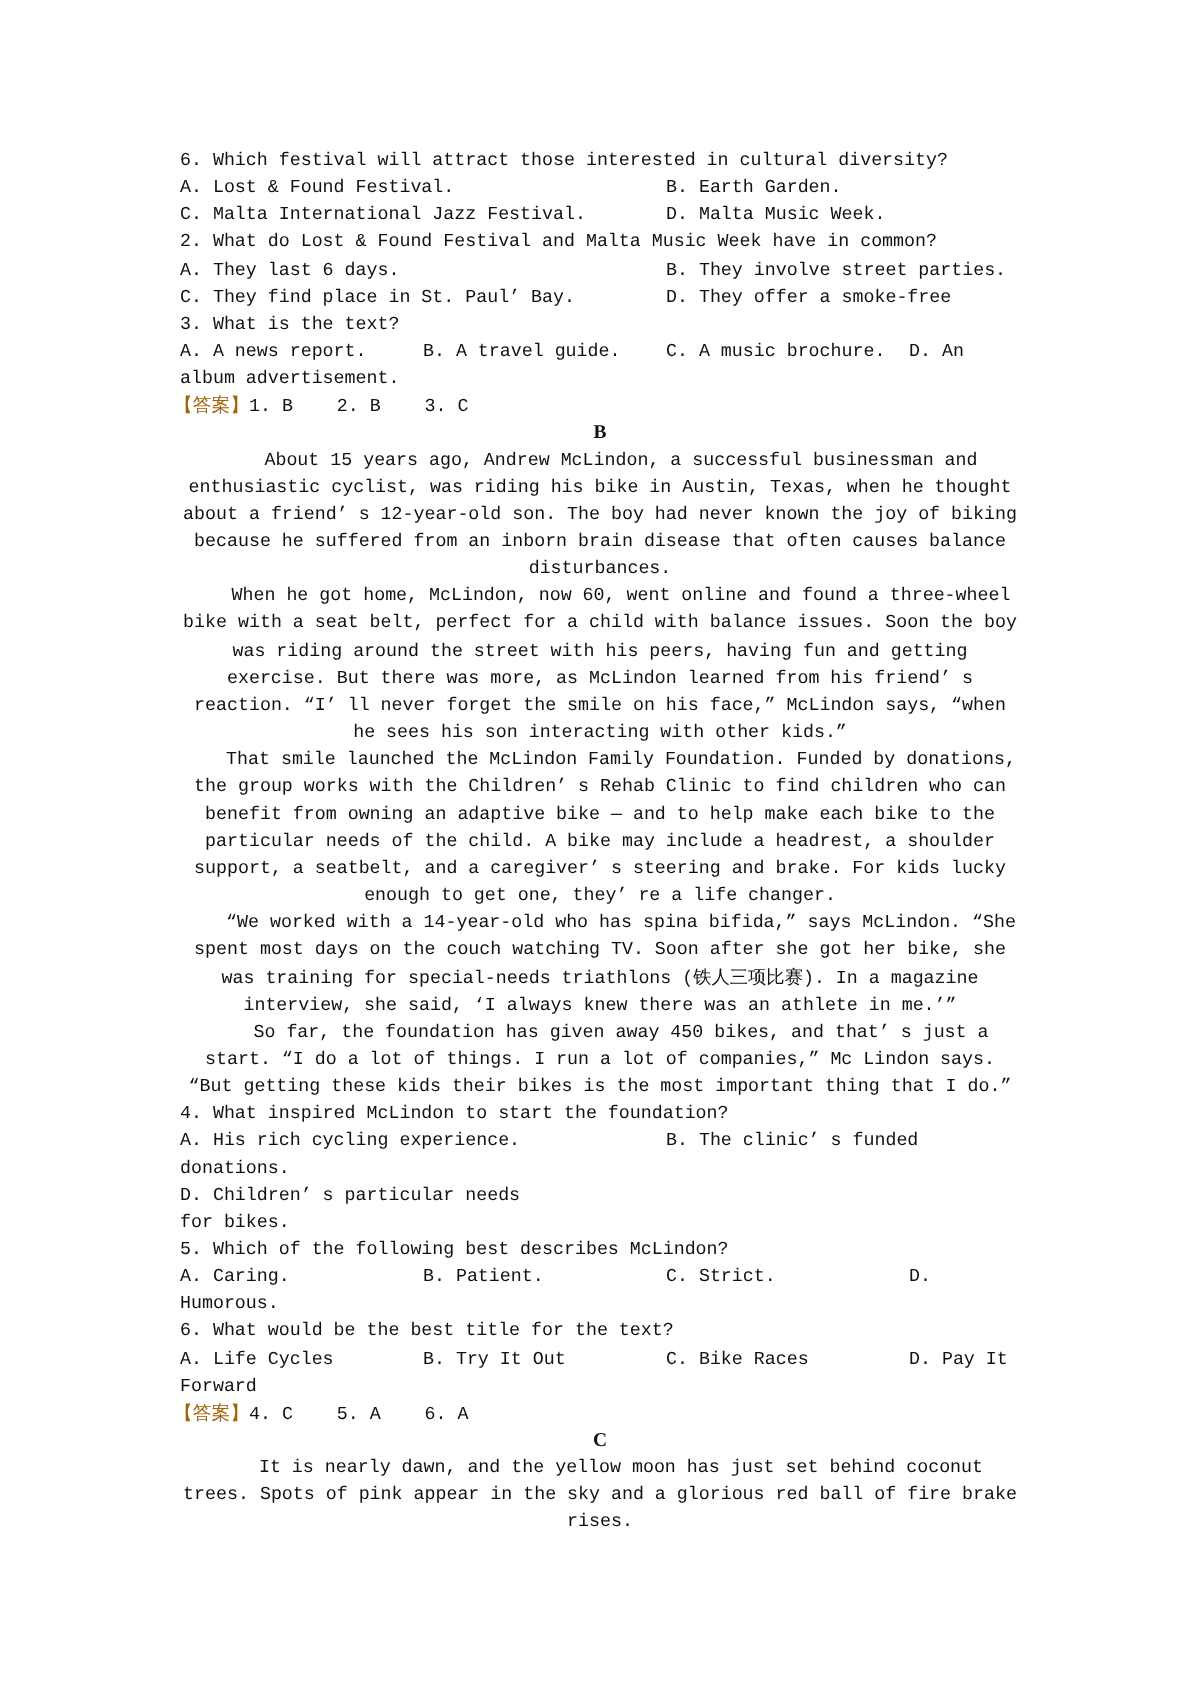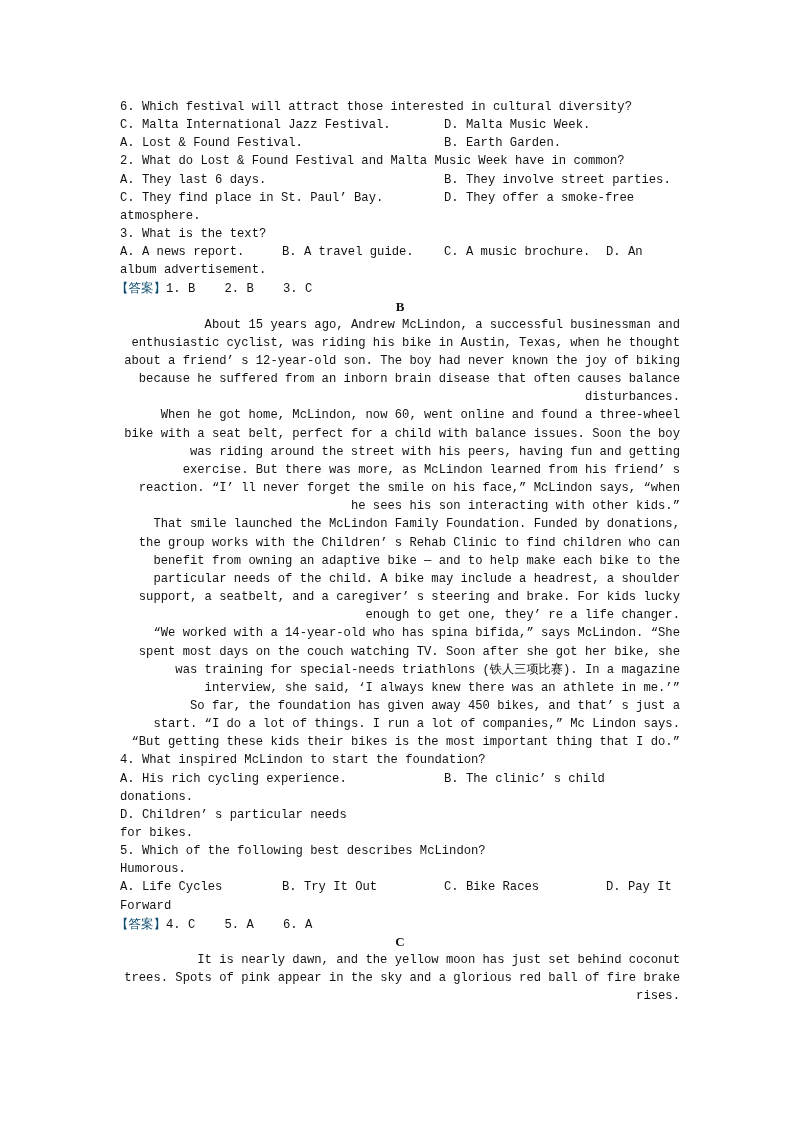--- a/index.html
+++ b/index.html
@@ -3,53 +3,52 @@
 <meta charset="utf-8">
 <style>
   html, body { margin: 0; padding: 0; background: #ffffff; }
   body { width: 794px; height: 1123px; position: relative; overflow: hidden; }
   .page {
     position: absolute; left: 120px; top: 98px; width: 560px;
     font-family: "Liberation Mono", "DejaVu Sans Mono", monospace;
     font-size: 12.2px; color: #111; line-height: 18.15px;
   }
   .line { white-space: pre; height: 18.15px; }
-  .para { text-indent: 28px; white-space: normal; text-align: right; }
+  .para { text-indent: 28px; white-space: normal; text-align: center; }
   .row { display: flex; white-space: pre; height: 18.15px; }
   .col2 { width: 324px; }
   .col4 { width: 162px; }
   .answer { white-space: pre; height: 18.15px; margin-left: -4px; }
-  .ans-tag { color: #0c4a6e; font-family: "DejaVu Sans", sans-serif; font-size: 12.5px; }
+  .ans-tag { color: #a16207; font-family: "DejaVu Sans", sans-serif; font-size: 12.5px; }
   .section { text-align: center; font-weight: bold; font-family: "Liberation Serif", serif; font-size: 13px; height: 18.15px; }
 </style>
 </head>
 <body>
 
 <div class="page">
 
   <div class="line">6. Which festival will attract those interested in cultural diversity?</div>
   <div class="row">
+    <span class="col2">A. Lost &amp; Found Festival.</span>
+    <span>B. Earth Garden.</span>
+  </div>
+  <div class="row">
     <span class="col2">C. Malta International Jazz Festival.</span>
     <span>D. Malta Music Week.</span>
-  </div>
-  <div class="row">
-    <span class="col2">A. Lost &amp; Found Festival.</span>
-    <span>B. Earth Garden.</span>
   </div>
 
   <div class="line">2. What do Lost &amp; Found Festival and Malta Music Week have in common?</div>
   <div class="row">
     <span class="col2">A. They last 6 days.</span>
     <span>B. They involve street parties.</span>
   </div>
   <div class="row">
     <span class="col2">C. They find place in St. Paul’ Bay.</span>
     <span>D. They offer a smoke-free</span>
   </div>
-  <div class="line">atmosphere.</div>
 
   <div class="line">3. What is the text?</div>
   <div class="row">
     <span class="col4">A. A news report.</span>
     <span class="col4">B. A travel guide.</span>
     <span class="col4">C. A music brochure.</span>
     <span>D. An</span>
   </div>
   <div class="line">album advertisement.</div>
 
@@ -58,31 +57,38 @@
   <div class="section">B</div>
   <div class="para">About 15 years ago, Andrew McLindon, a successful businessman and enthusiastic cyclist, was riding his bike in Austin, Texas, when he thought about a friend’ s 12-year-old son. The boy had never known the joy of biking because he suffered from an inborn brain disease that often causes balance disturbances.</div>
   <div class="para">When he got home, McLindon, now 60, went online and found a three-wheel bike with a seat belt, perfect for a child with balance issues. Soon the boy was riding around the street with his peers, having fun and getting exercise. But there was more, as McLindon learned from his friend’ s reaction. “I’ ll never forget the smile on his face,” McLindon says, “when he sees his son interacting with other kids.”</div>
   <div class="para">That smile launched the McLindon Family Foundation. Funded by donations, the group works with the Children’ s Rehab Clinic to find children who can benefit from owning an adaptive bike — and to help make each bike to the particular needs of the child. A bike may include a headrest, a shoulder support, a seatbelt, and a caregiver’ s steering and brake. For kids lucky enough to get one, they’ re a life changer.</div>
   <div class="para">“We worked with a 14-year-old who has spina bifida,” says McLindon. “She spent most days on the couch watching TV. Soon after she got her bike, she was training for special-needs triathlons (铁人三项比赛). In a magazine interview, she said, ‘I always knew there was an athlete in me.’”</div>
   <div class="para">So far, the foundation has given away 450 bikes, and that’ s just a start. “I do a lot of things. I run a lot of companies,” Mc Lindon says. “But getting these kids their bikes is the most important thing that I do.”</div>
 
   <div class="line">4. What inspired McLindon to start the foundation?</div>
   <div class="row">
     <span class="col2">A. His rich cycling experience.</span>
-    <span>B. The clinic’ s child</span>
+    <span>B. The clinic’ s funded</span>
   </div>
   <div class="line">donations.</div>
   <div class="row">
     <span>D. Children’ s particular needs</span>
   </div>
   <div class="line">for bikes.</div>
 
   <div class="line">5. Which of the following best describes McLindon?</div>
+  <div class="row">
+    <span class="col4">A. Caring.</span>
+    <span class="col4">B. Patient.</span>
+    <span class="col4">C. Strict.</span>
+    <span>D.</span>
+  </div>
   <div class="line">Humorous.</div>
 
+  <div class="line">6. What would be the best title for the text?</div>
   <div class="row">
     <span class="col4">A. Life Cycles</span>
     <span class="col4">B. Try It Out</span>
     <span class="col4">C. Bike Races</span>
     <span>D. Pay It</span>
   </div>
   <div class="line">Forward</div>
 
   <div class="answer"><span class="ans-tag">【答案】</span><span>4. C    5. A    6. A</span></div>
 

